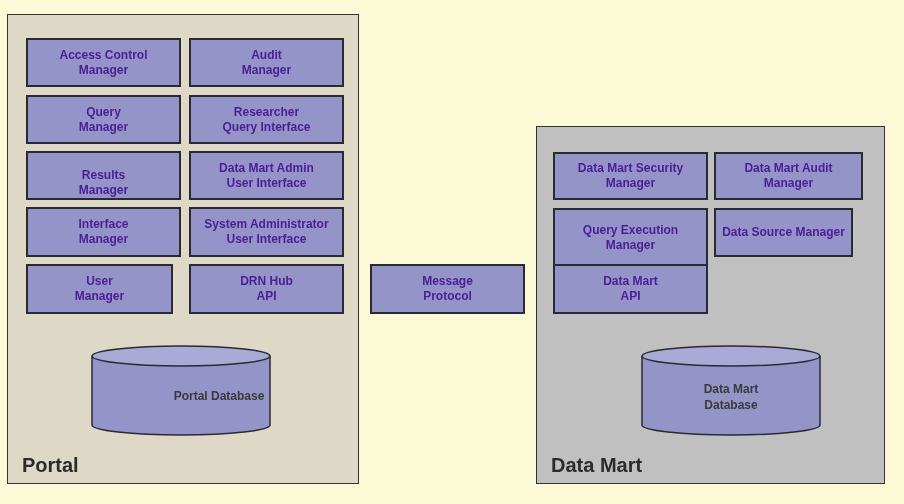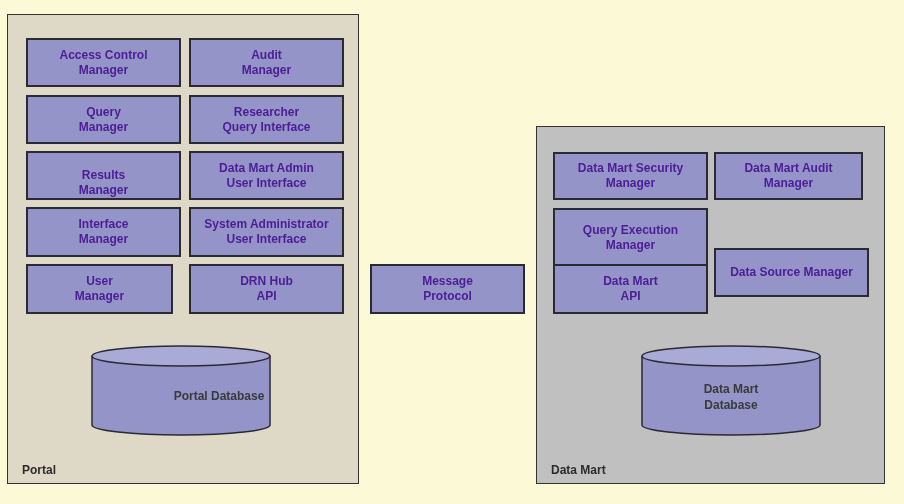--- a/index.html
+++ b/index.html
@@ -10,21 +10,21 @@
   }
   .canvas { position: absolute; left: 0; top: 0; width: 904px; height: 504px; }
   .group {
     position: absolute; box-sizing: border-box;
     border: 1px solid #333333;
   }
   .group.portal { left: 7px; top: 14px; width: 352px; height: 470px; background: #ddd9c6; }
   .group.datamart { left: 536px; top: 126px; width: 349px; height: 358px; background: #c0c0c0; }
   .group-label {
     position: absolute; left: 14px; bottom: 6px;
-    font-weight: bold; font-size: 12px; color: #2b2b2b;
+    font-weight: bold; font-size: 20px; color: #2b2b2b;
   }
   .comp {
     position: absolute; box-sizing: border-box;
     background: #9494c9;
     border: 2px solid #2a2a33;
     display: flex; align-items: center; justify-content: center;
     text-align: center;
     font-size: 12px; font-weight: bold; color: #4c1d95;
     line-height: 15px;
     cursor: pointer;
@@ -106,21 +106,21 @@
 Manager</span>
     </div>
   <div class="comp" style="left:714px;top:152px;width:149px;height:48px;">
       <span>Data Mart Audit
 Manager</span>
     </div>
   <div class="comp" style="left:553px;top:208px;width:155px;height:59px;">
       <span>Query Execution
 Manager</span>
     </div>
-  <div class="comp" style="left:714px;top:208px;width:155px;height:49px;margin-top:40px;">
+  <div class="comp" style="left:714px;top:208px;width:139px;height:49px;">
       <span>Data Source Manager</span>
     </div>
   <div class="comp" style="left:553px;top:264px;width:155px;height:50px;">
       <span>Data Mart
 API</span>
     </div>
 
   <svg class="cyl" style="left:641px;top:345px;" width="180" height="92">
     <path d="M1,11 L1,80 A89,10 0 0,0 179,80 L179,11" fill="#9494c9" stroke="#2a2a33" stroke-width="1.5"></path>
     <ellipse cx="90" cy="11" rx="89" ry="10" fill="#aaaad6" stroke="#2a2a33" stroke-width="1.5"></ellipse>

